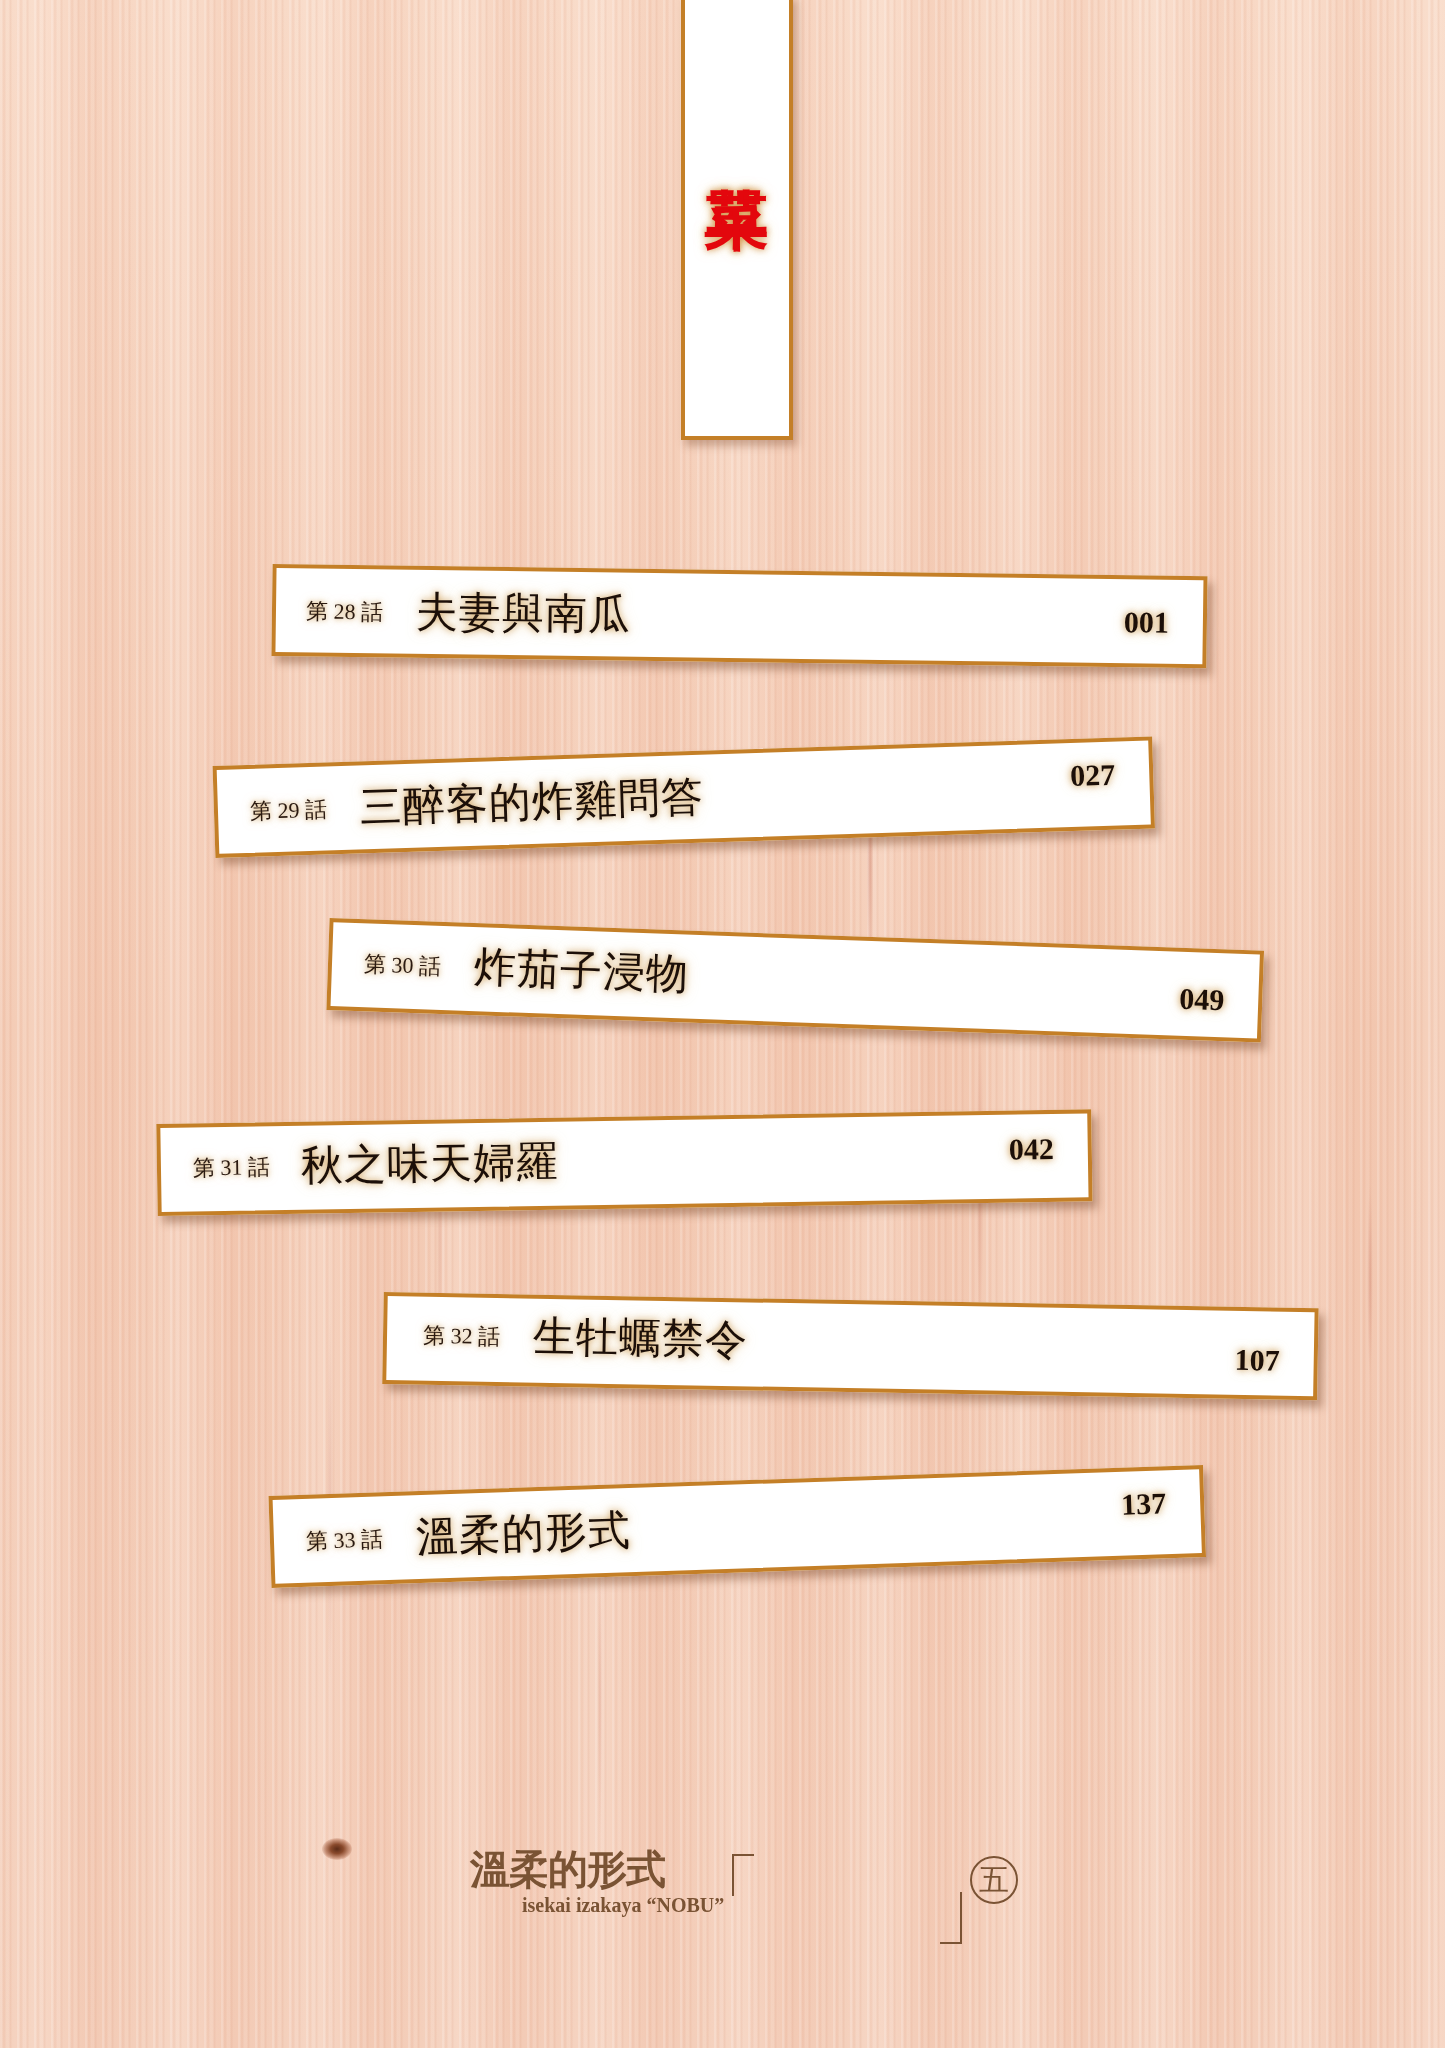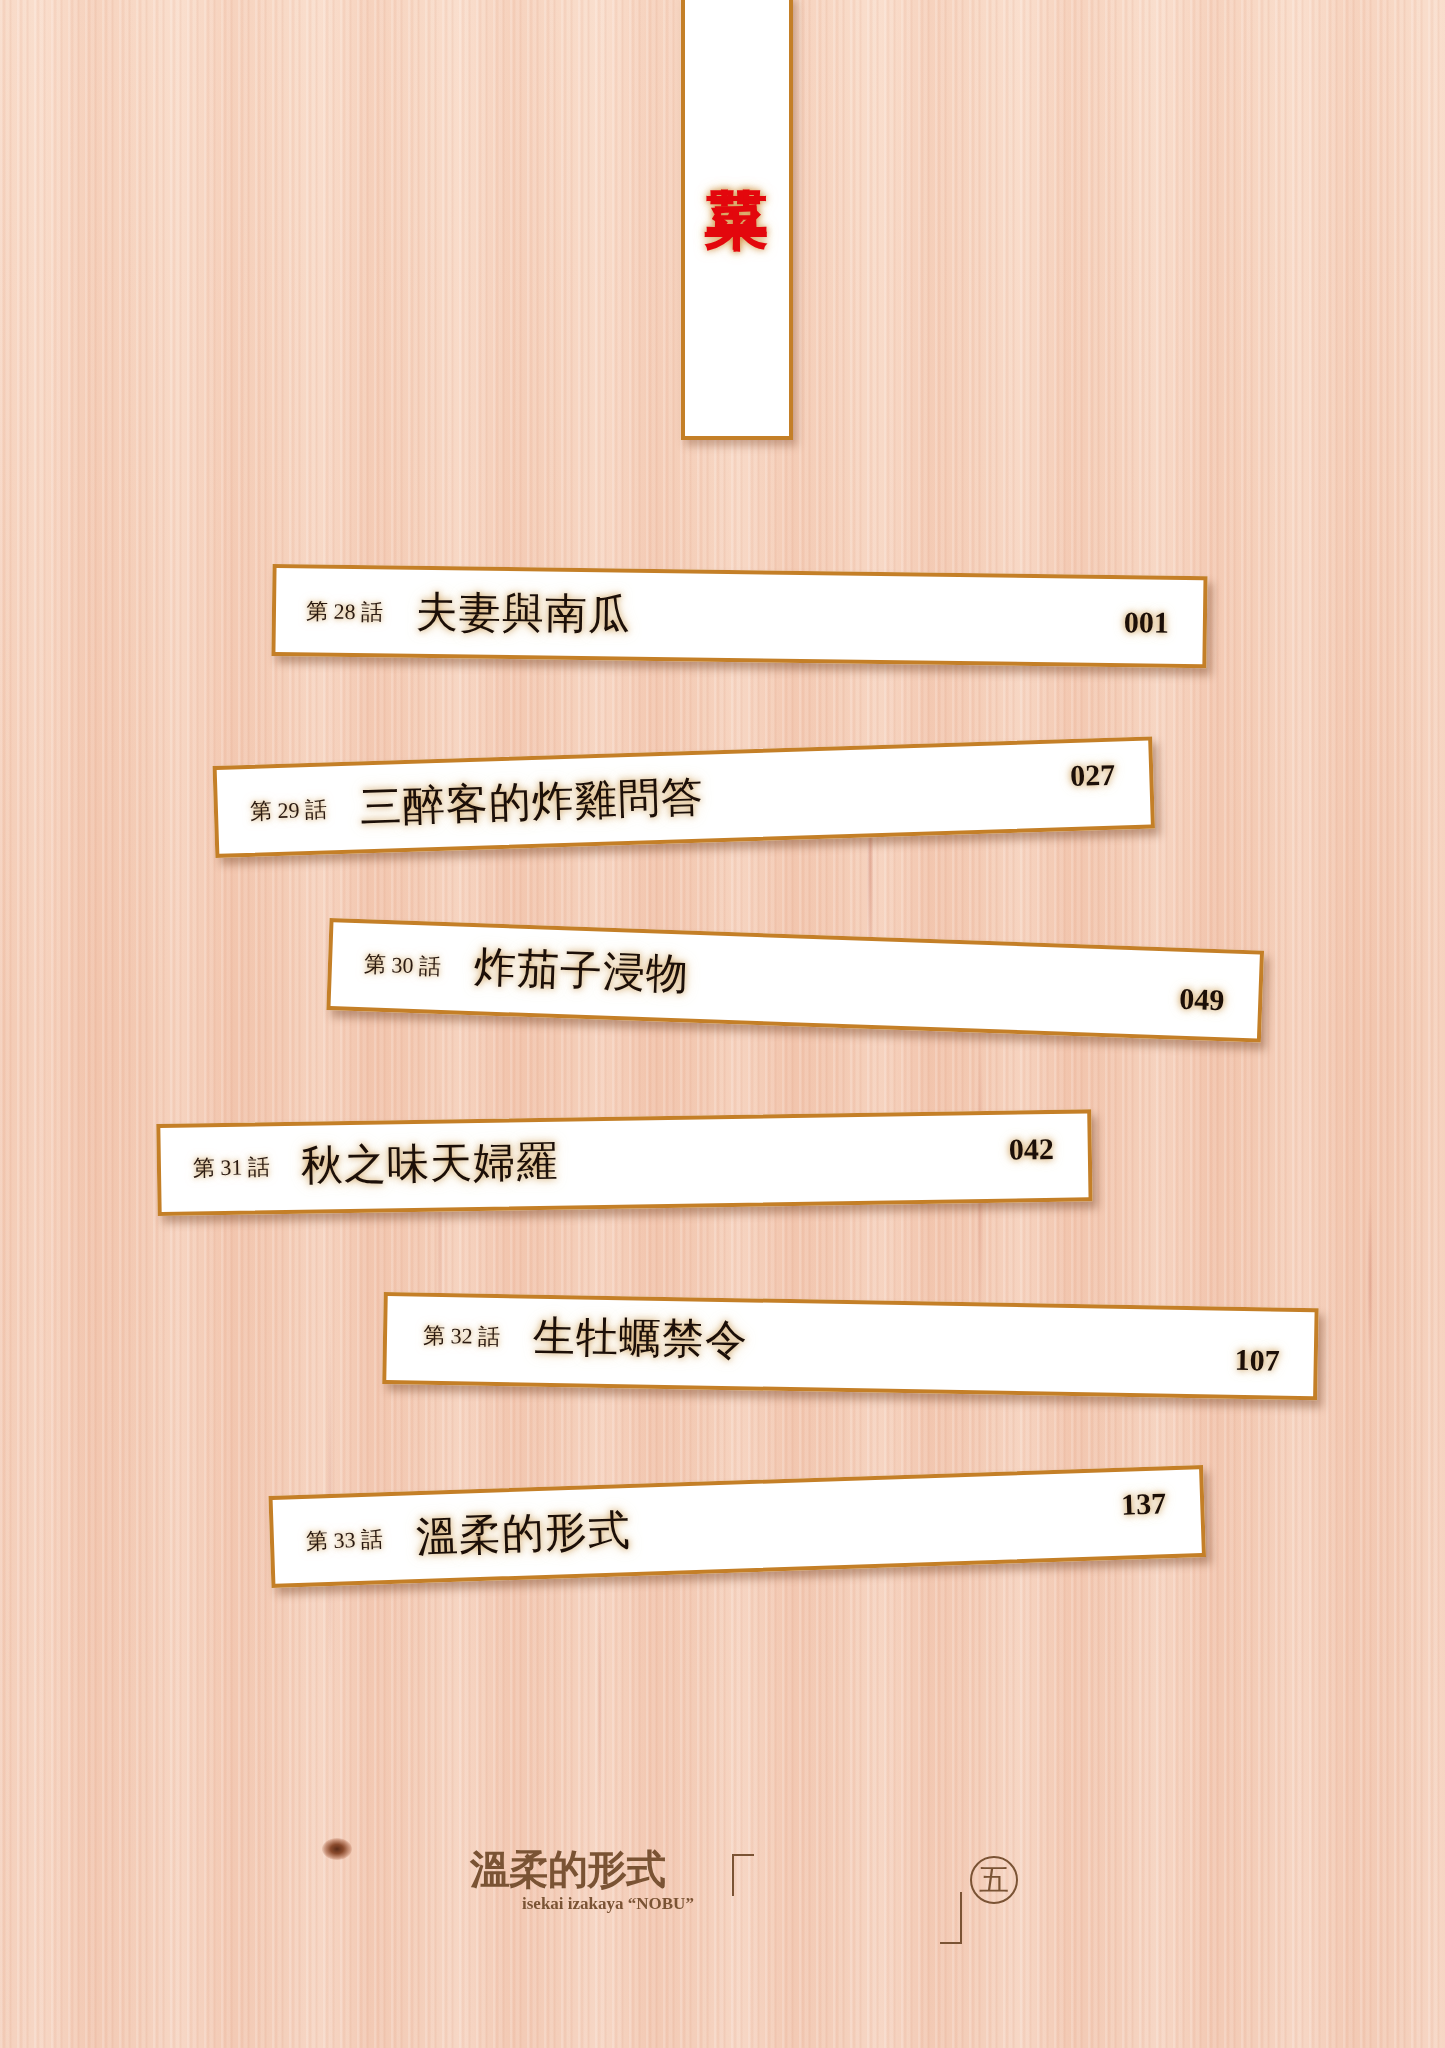--- a/index.html
+++ b/index.html
@@ -125,21 +125,21 @@
     letter-spacing: -1px;
     color: #7a5334;
     white-space: nowrap;
   }
   .logo .romaji {
     position: absolute;
     left: 52px;
     top: 58px;
     font-family: "Liberation Serif", "DejaVu Serif", serif;
     font-weight: bold;
-    font-size: 17px;
+    font-size: 20px;
     color: #7a5334;
     white-space: nowrap;
   }
   .logo .bracket-open {
     position: absolute;
     left: 262px;
     top: 18px;
     width: 20px;
     height: 40px;
     border-left: 2px solid #7a5334;

